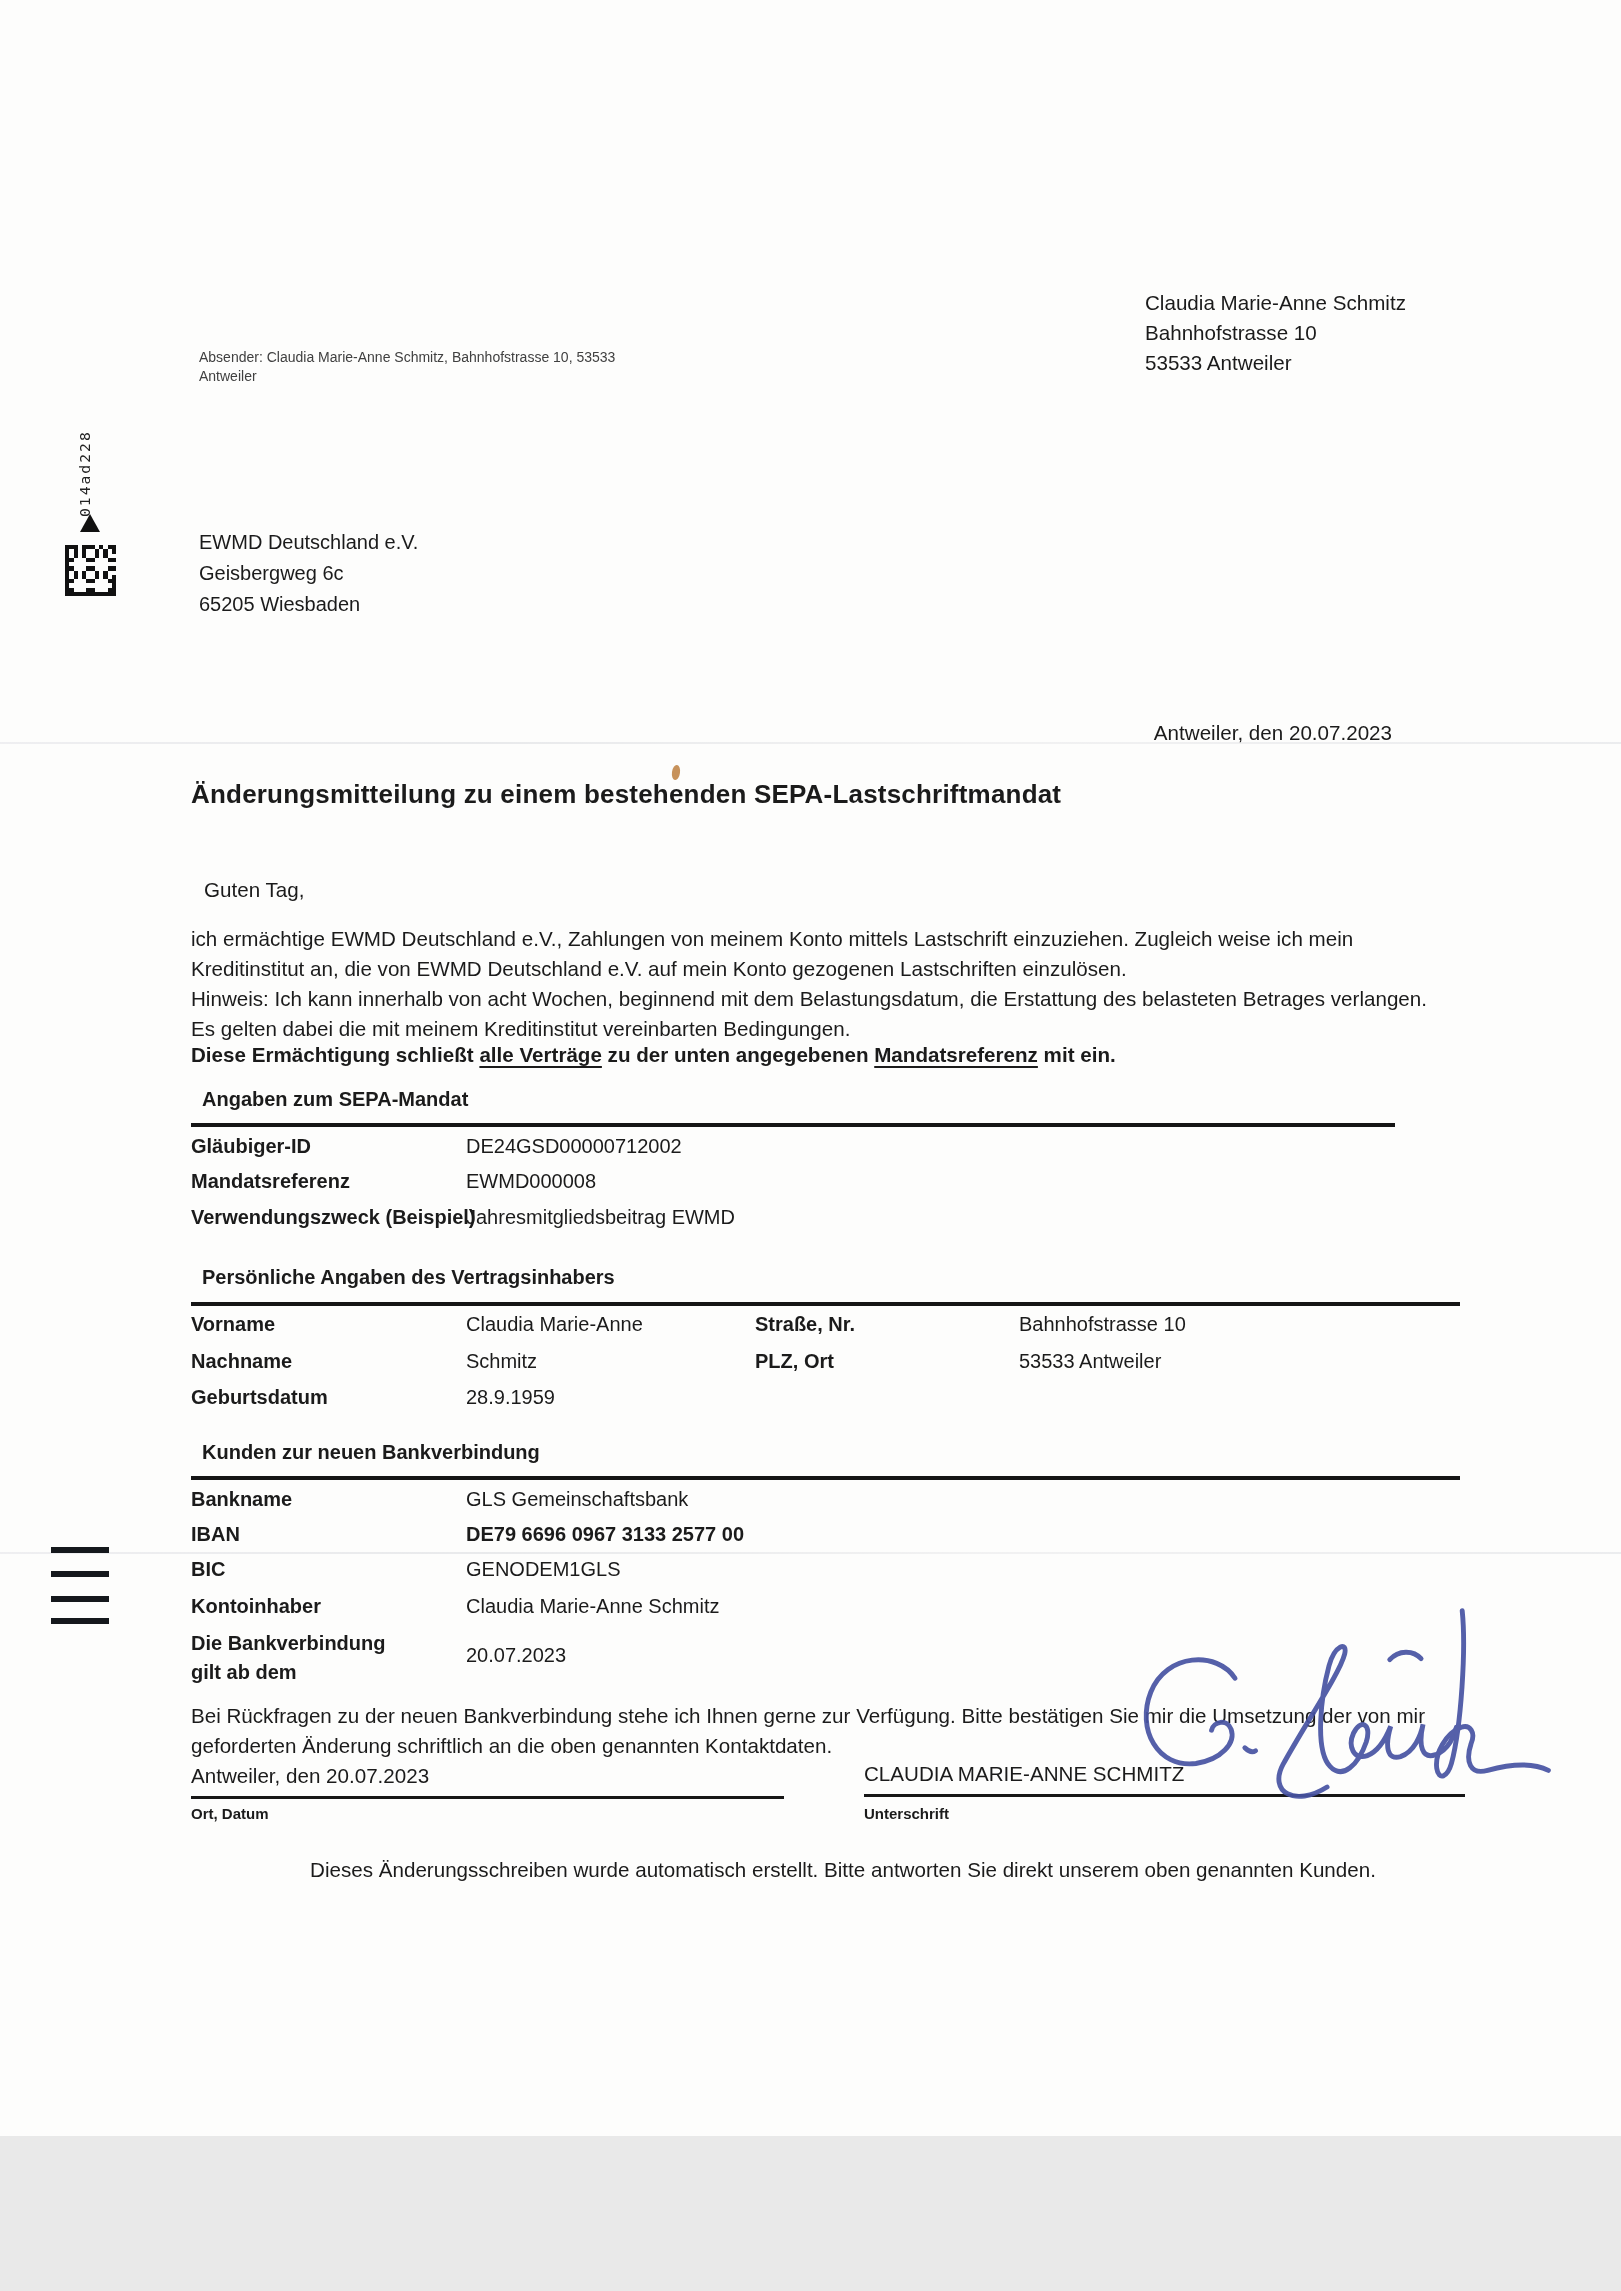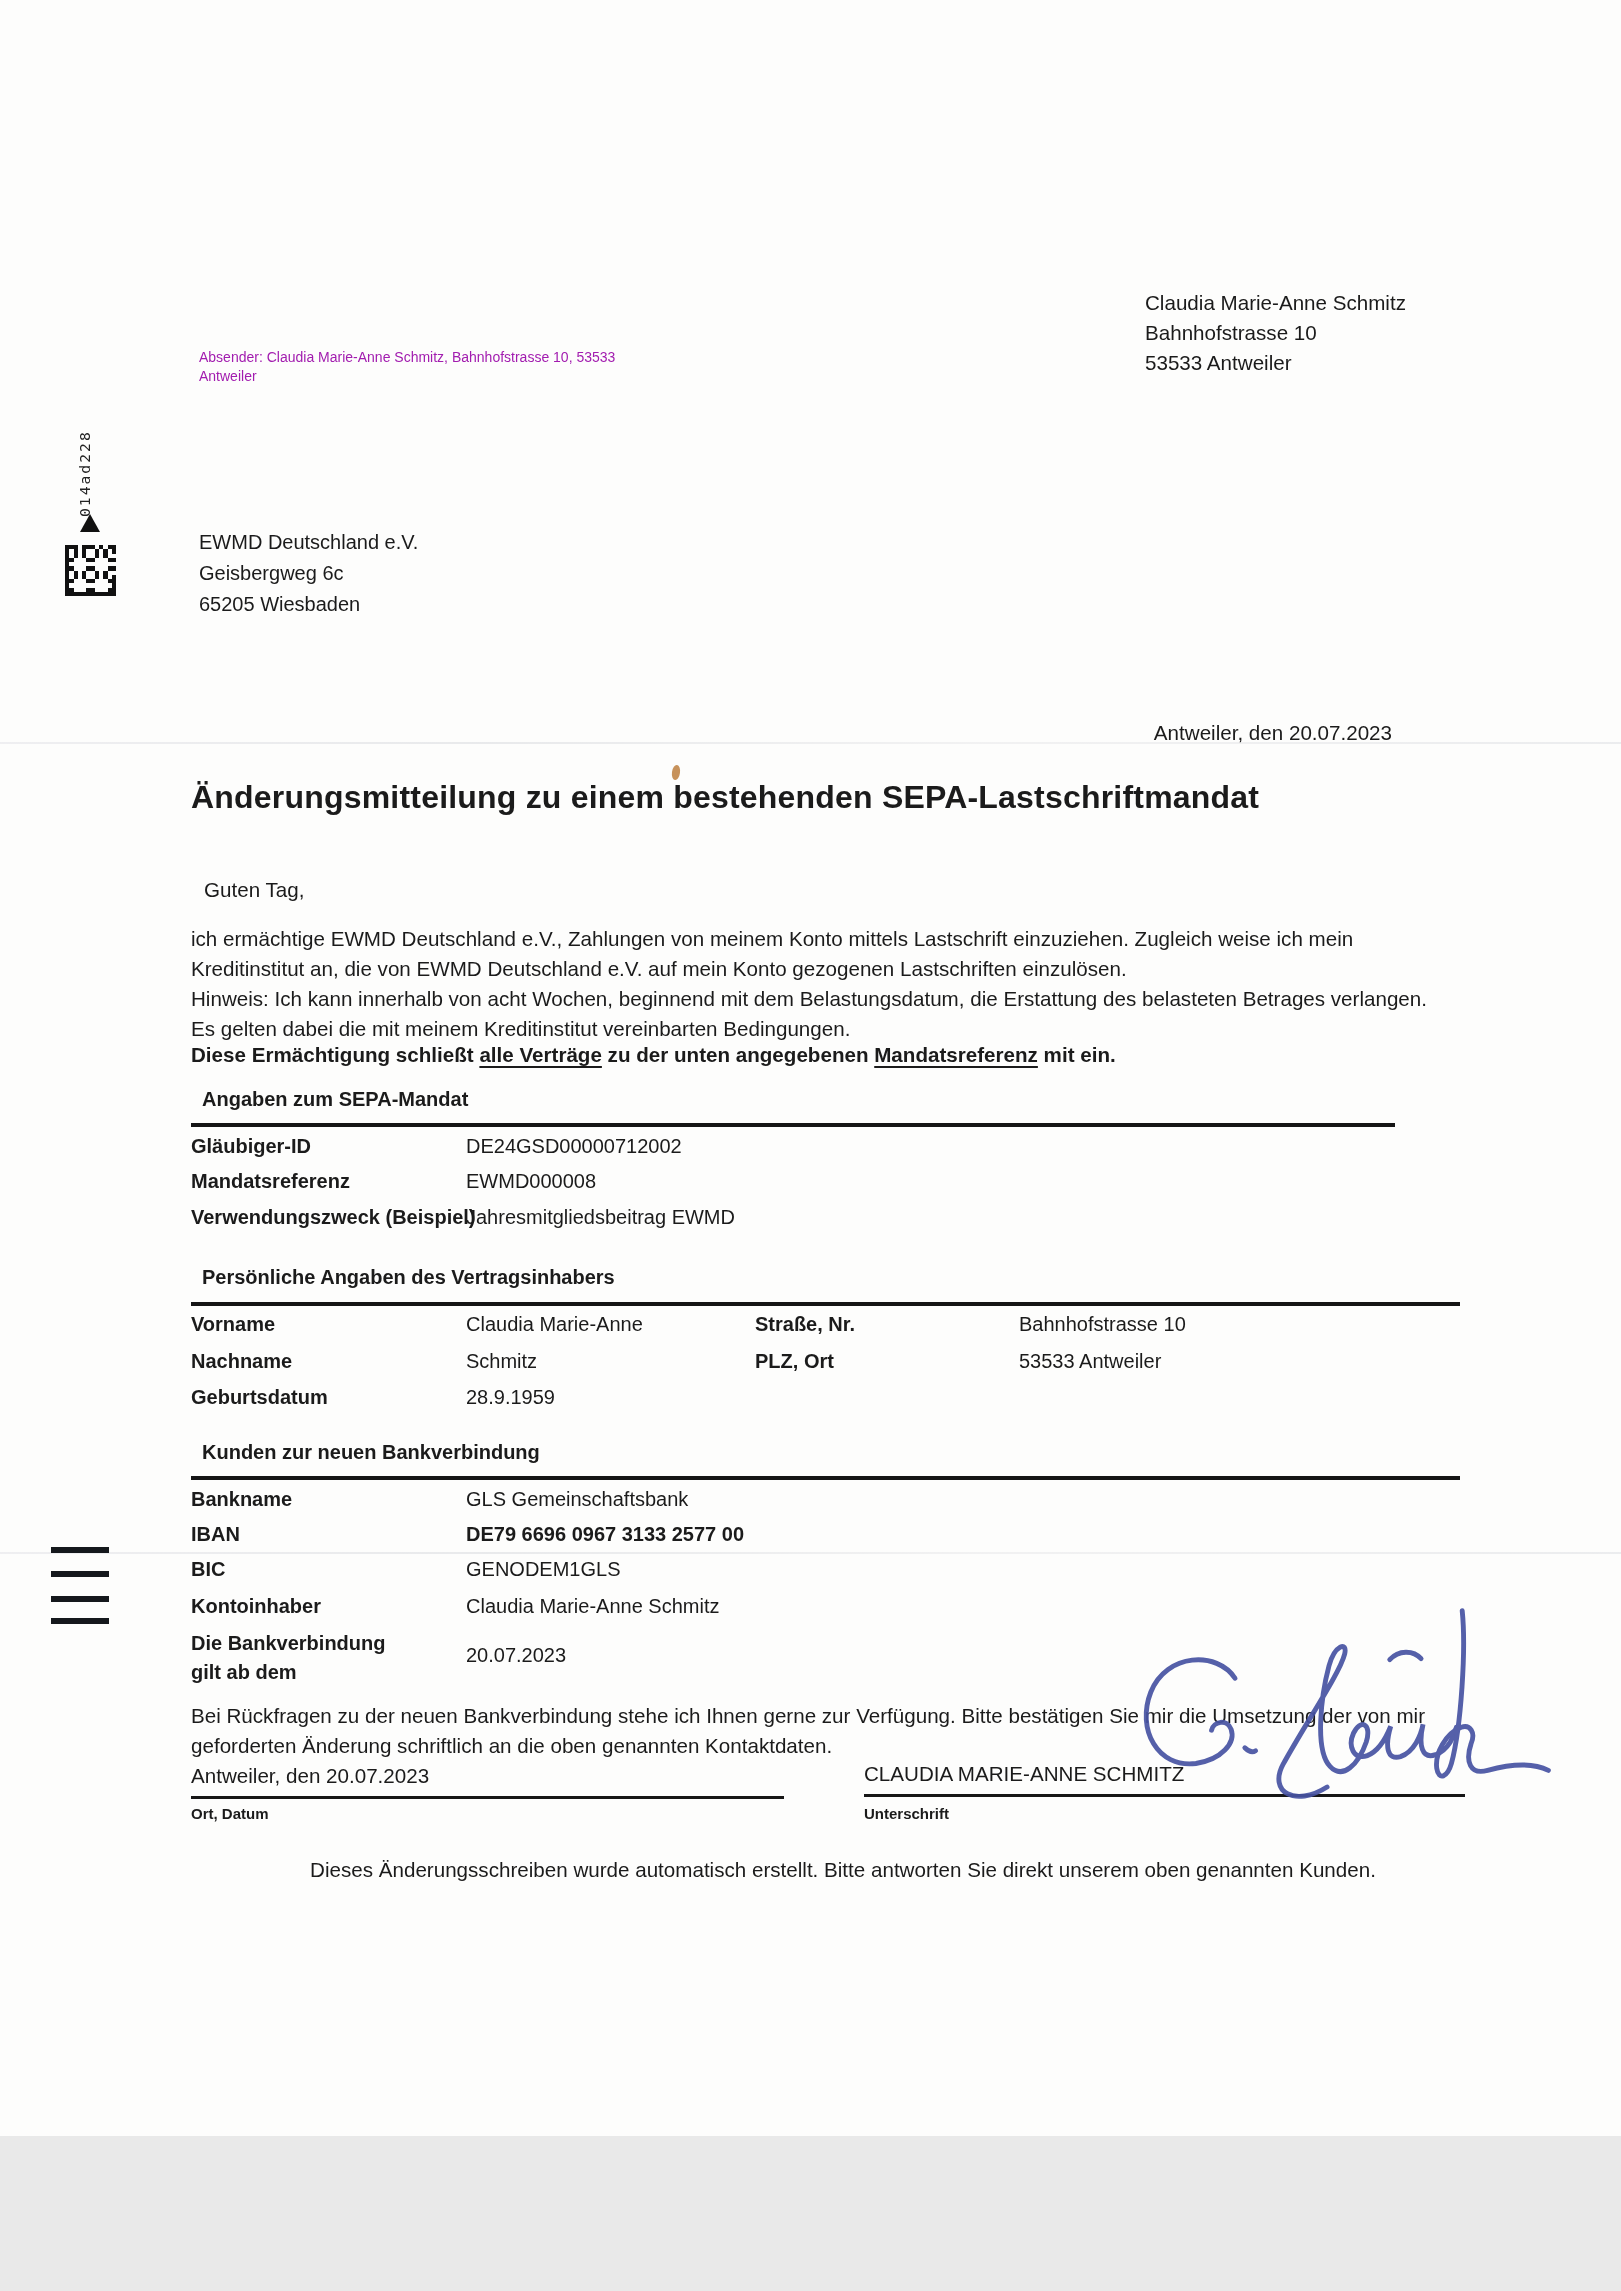--- a/index.html
+++ b/index.html
@@ -6,35 +6,35 @@
   .page{
     position:relative;width:1621px;height:2136px;margin:0 auto;
     background:#fdfdfc;overflow:hidden;
     font-family:"Liberation Sans",sans-serif;color:#1b1b1b;
   }
   .abs{position:absolute;}
   .pre{white-space:pre-line;}
   .b{font-weight:bold;}
   
   .return-address{left:1145px;top:288px;font-size:20.6px;line-height:30px;}
-  .sender-line{left:199px;top:348px;width:431px;font-size:14px;line-height:18.6px;color:#a21caf;}
+  .sender-line{left:199px;top:348px;width:431px;font-size:14px;line-height:18.6px;color:#404040;}
   .recipient{left:199px;top:527px;font-size:20px;line-height:31px;}
   .date-line{left:882px;top:721px;width:510px;text-align:right;font-size:20.6px;}
   
   .vcode{
     left:76px;top:517px;transform-origin:0 0;transform:rotate(-90deg);
     font-family:"DejaVu Sans Mono","Liberation Mono",monospace;
     font-size:14.7px;letter-spacing:2px;color:#222;
   }
   .tri{left:80px;top:514px;width:0;height:0;
     border-left:10.8px solid transparent;border-right:10.8px solid transparent;
     border-bottom:18.6px solid #111;}
   .barcode{left:65px;top:545px;width:51px;height:51px;}
   
-  .title{left:191px;top:779px;font-size:32px;font-weight:bold;letter-spacing:0.2px;}
+  .title{left:191px;top:779px;font-size:26px;font-weight:bold;letter-spacing:0.2px;}
   .speck{left:672px;top:765px;width:7.8px;height:14.7px;border-radius:50%;
     background:#bd7f3e;opacity:.85;transform:rotate(8deg);}
   .salutation{left:204px;top:878px;font-size:20.6px;}
   .body-par{left:191px;top:924px;width:1304px;font-size:20.6px;line-height:30px;}
   .mandate{left:191px;top:1043px;width:1304px;font-size:20.6px;font-weight:bold;}
   .mandate u{text-underline-offset:3.9px;}
   
   .sec-head{font-size:20px;font-weight:bold;}
   .rule{height:3.9px;background:#151515;}
   .row-label{font-size:20px;font-weight:bold;}

